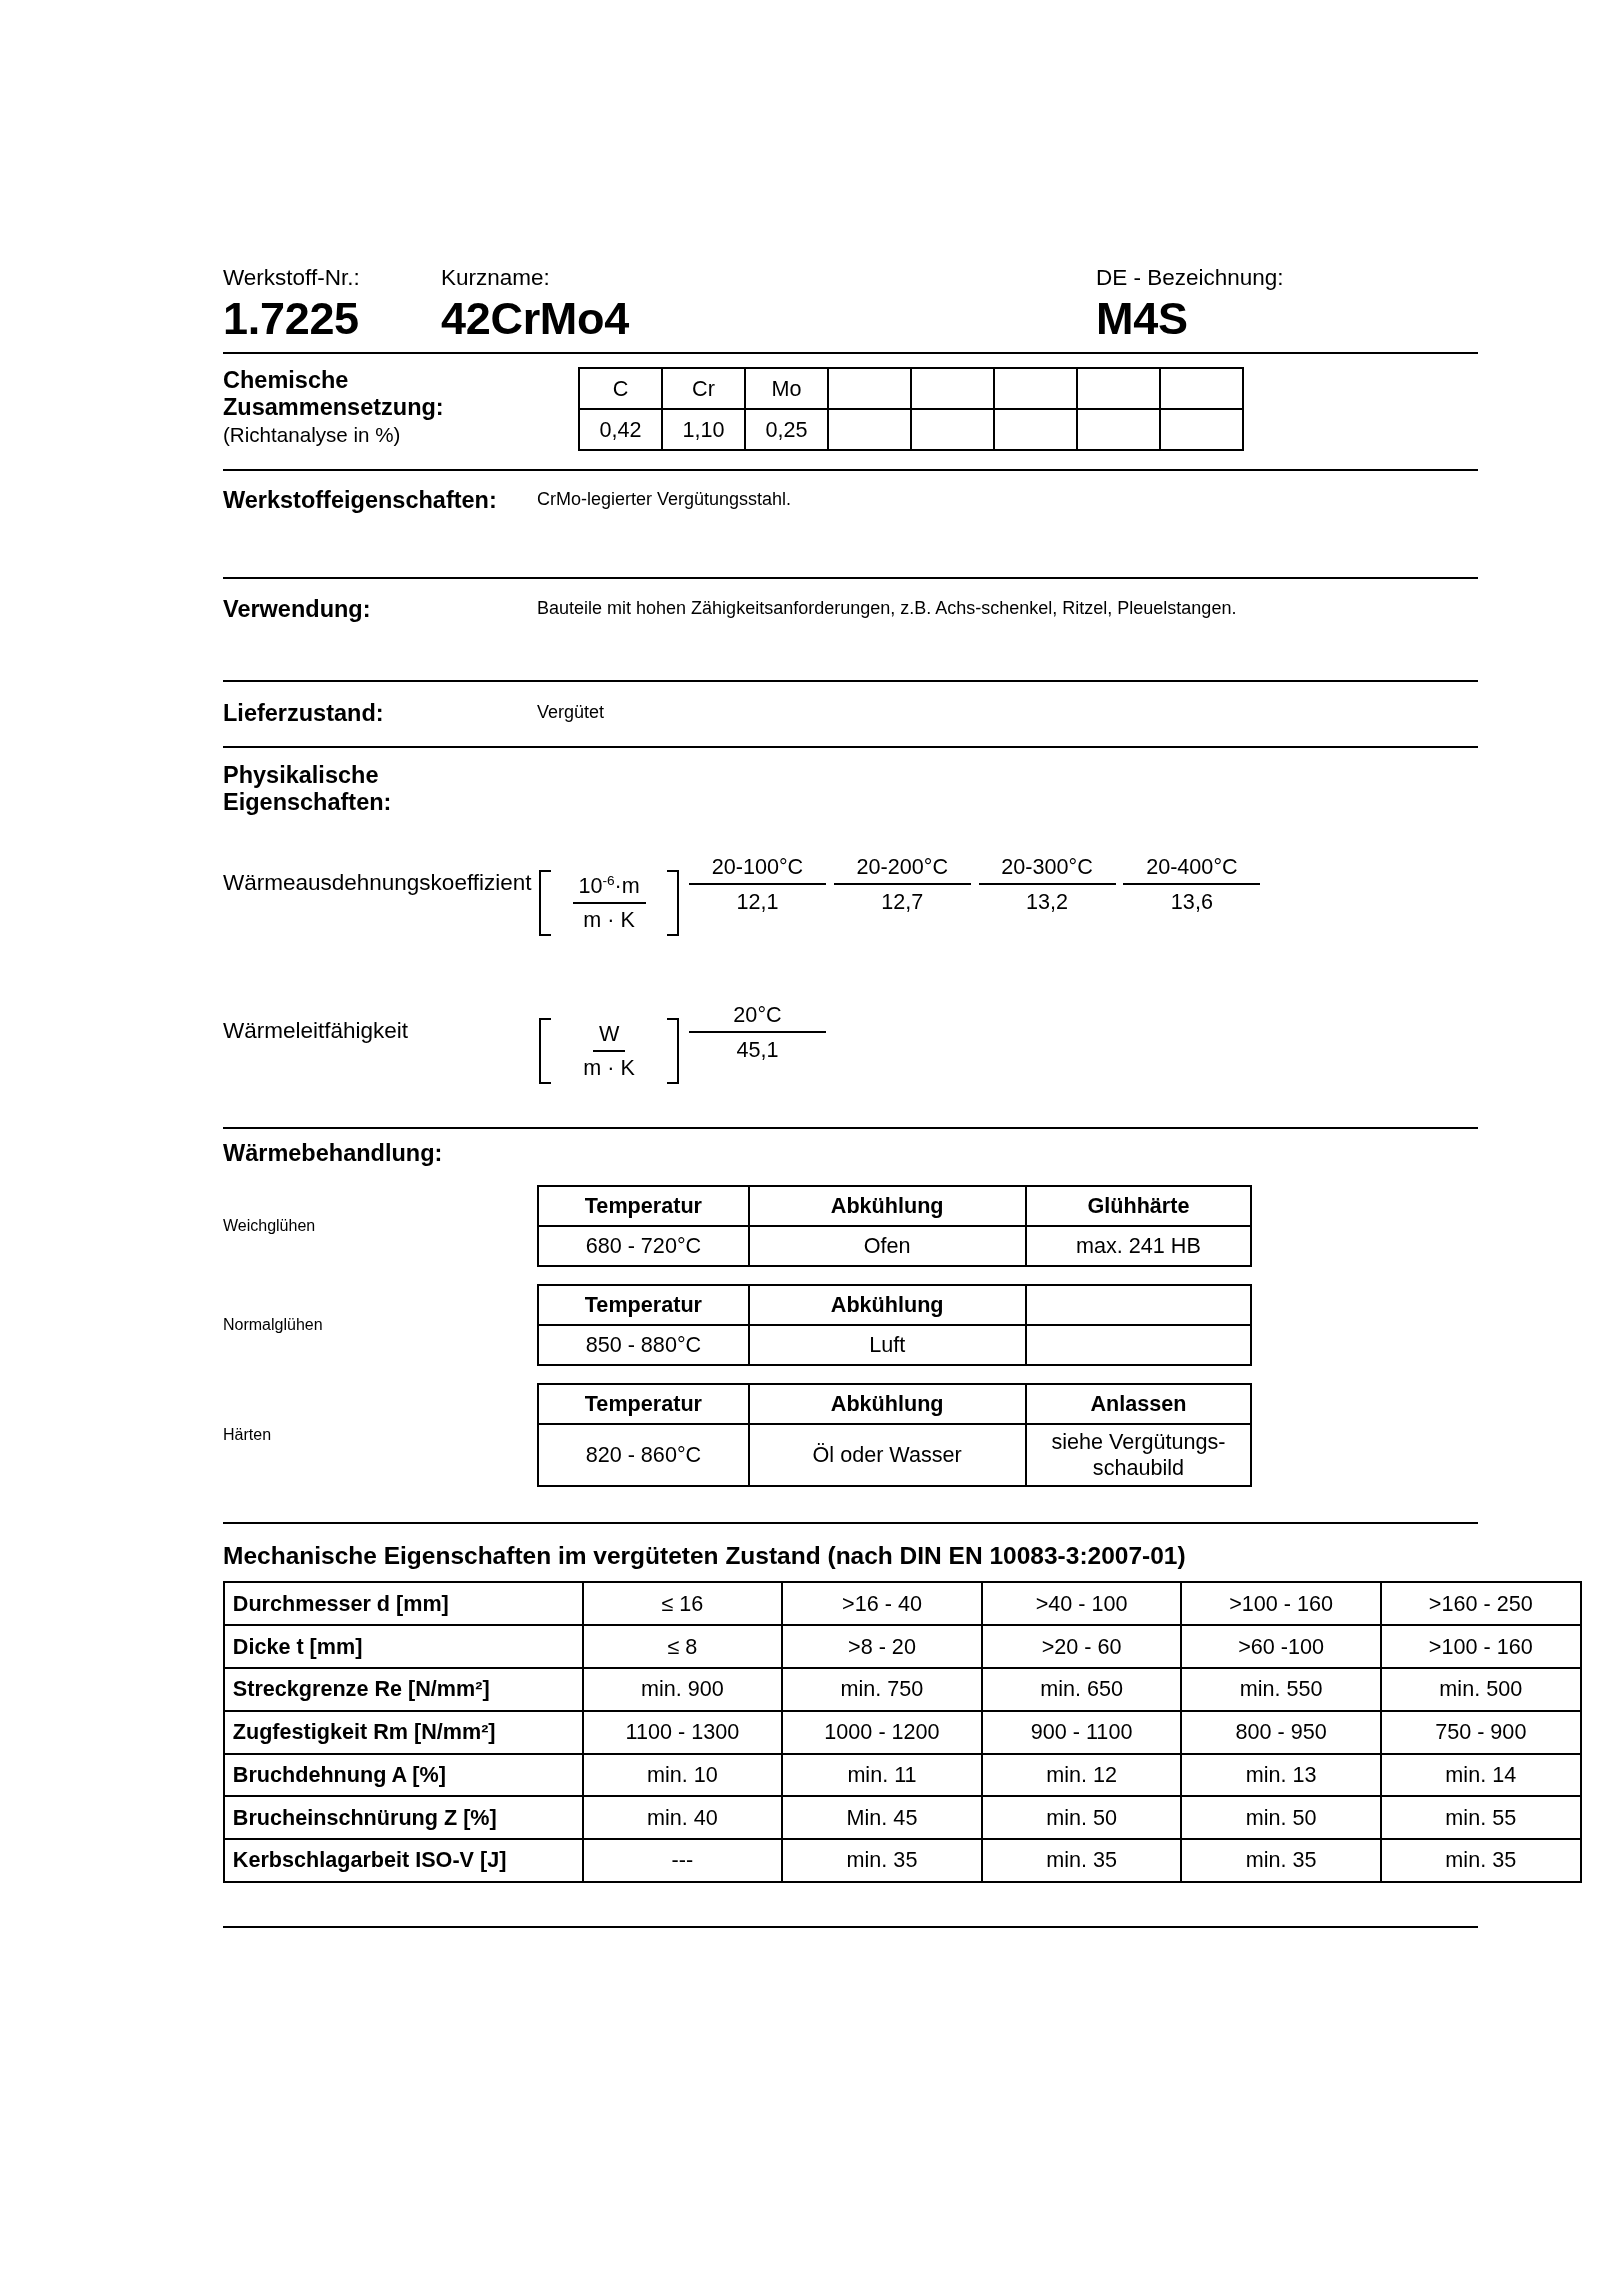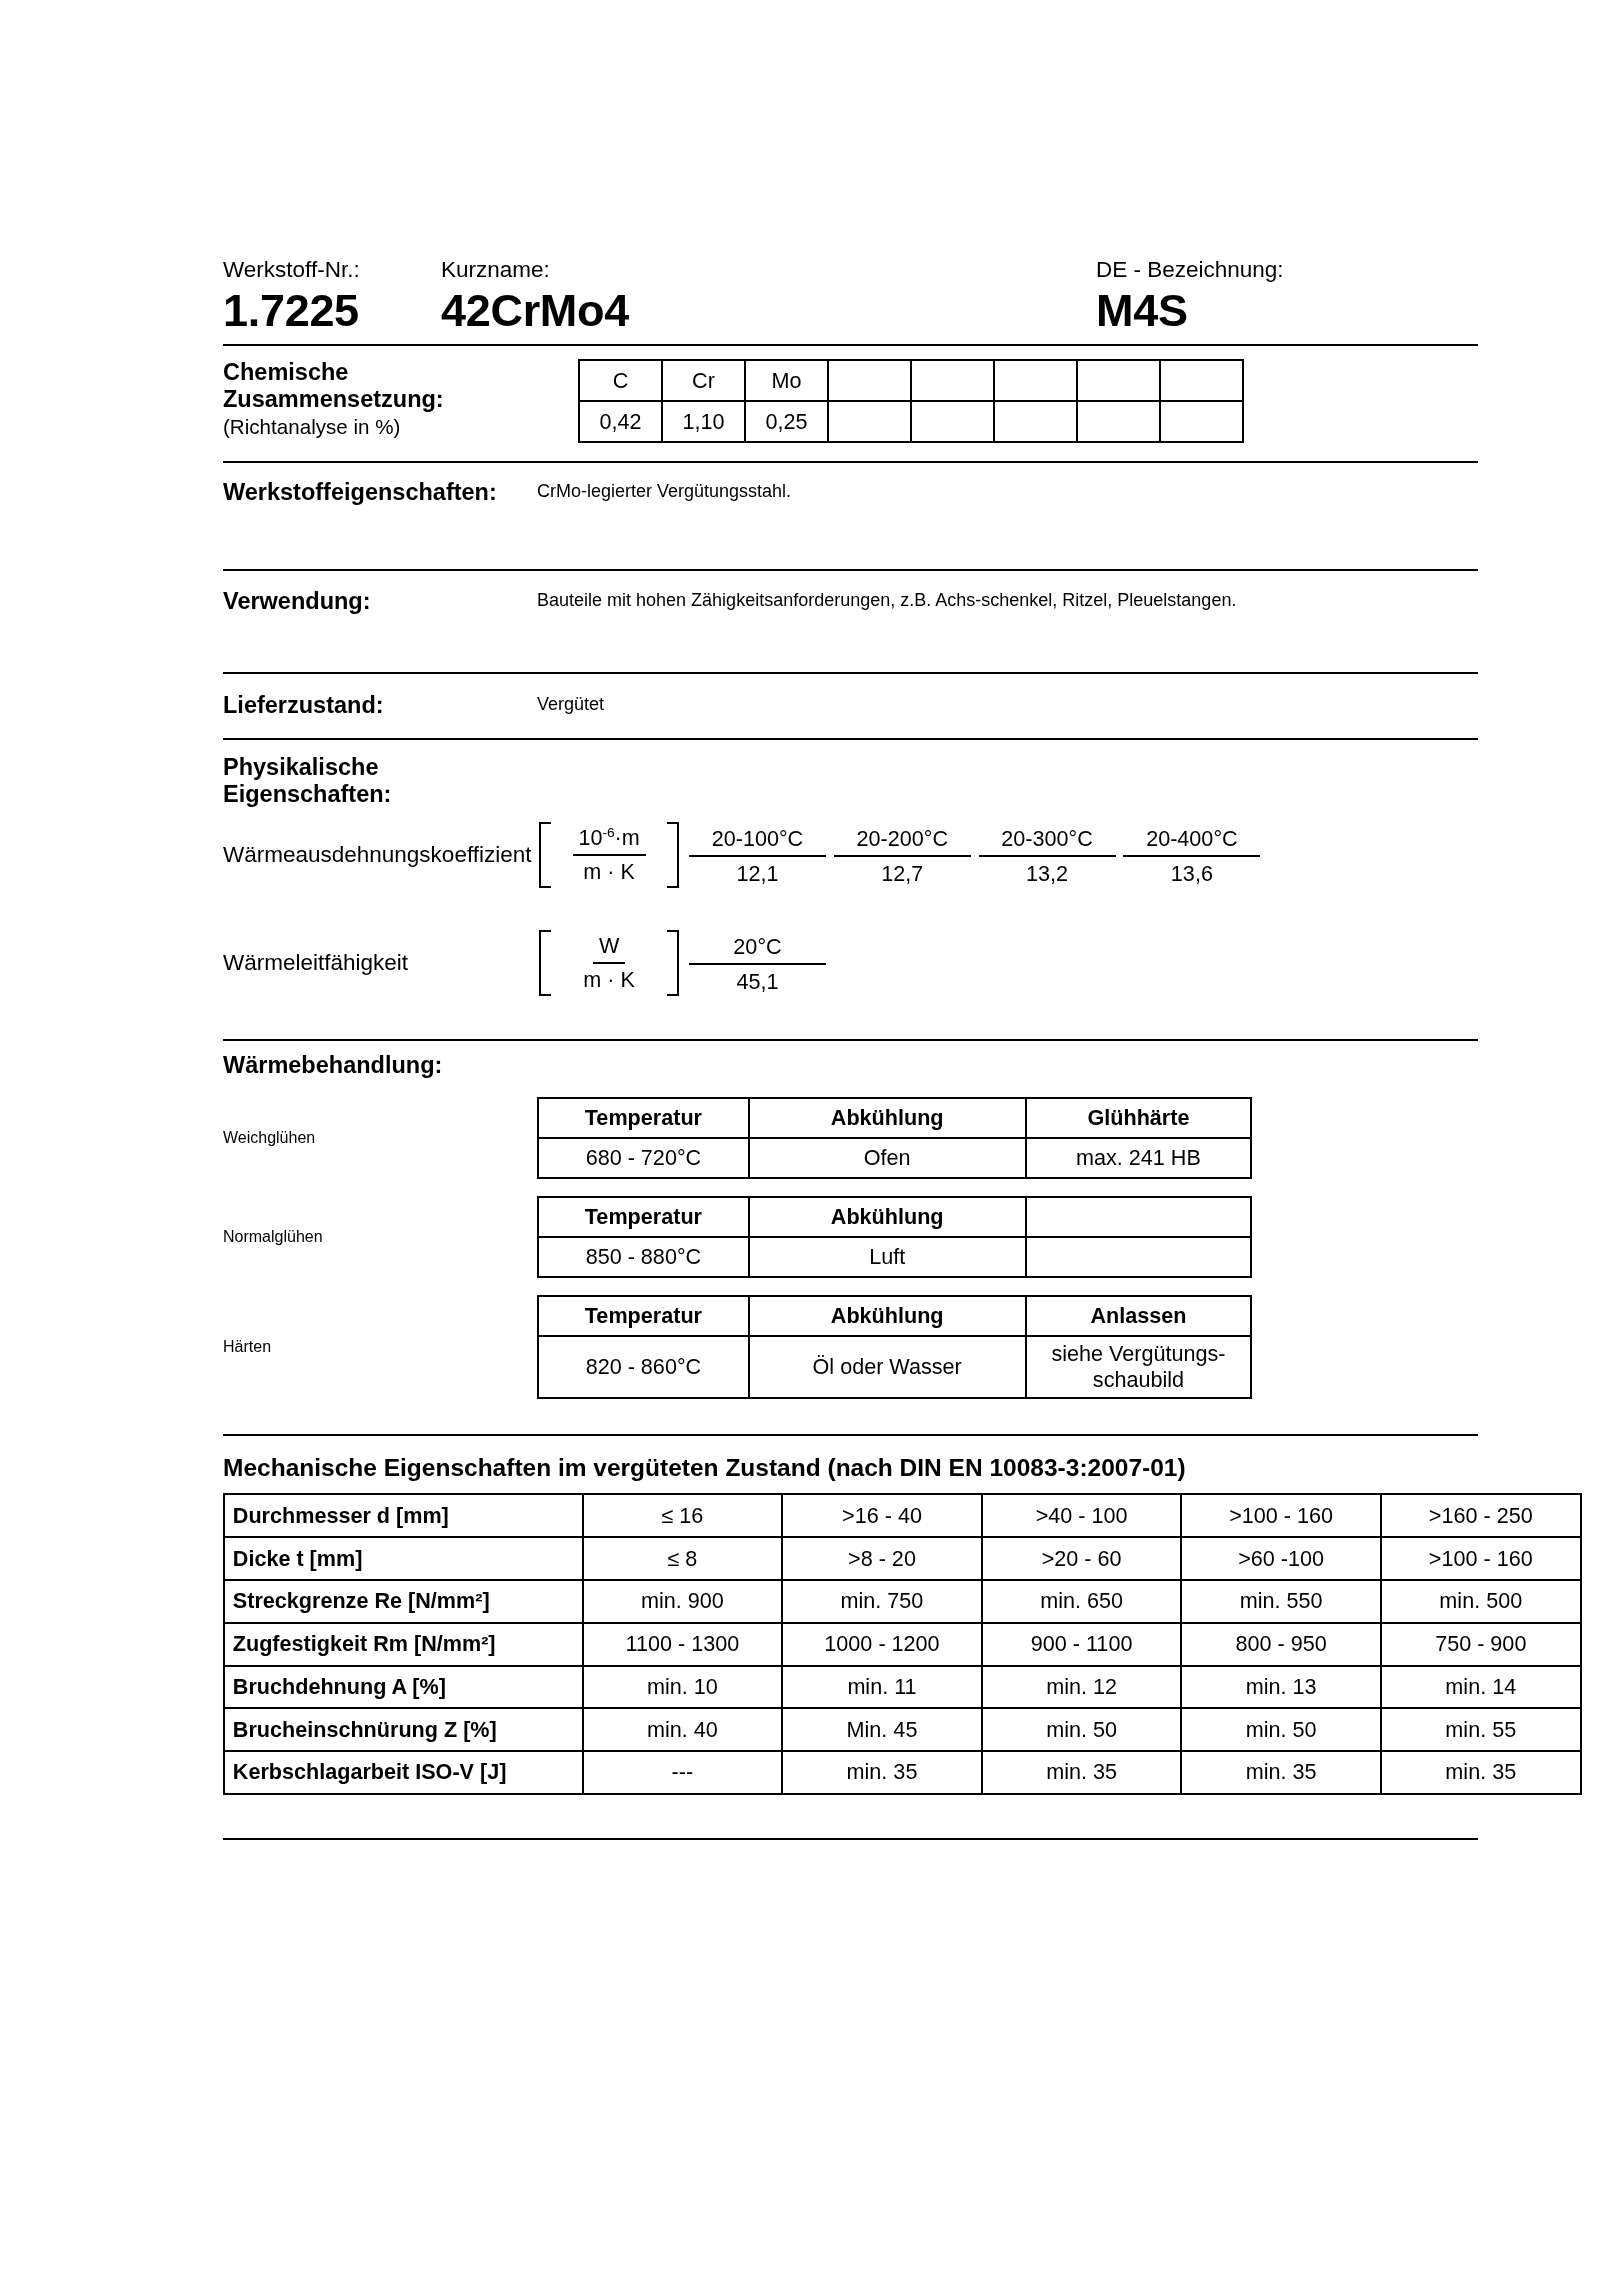--- a/index.html
+++ b/index.html
@@ -9,21 +9,21 @@
   }
   body {
     width: 1620px;
     height: 2293px;
     font-family: "Liberation Sans", sans-serif;
     color: #000000;
     position: relative;
   }
   .page {
     position: absolute;
-    left: 0; top: 8px;
+    left: 0; top: 16px;
     width: 1620px;
     height: 2002px;
     box-sizing: border-box;
   }
   .sheet {
     position: absolute;
     left: 223px;
     top: 250px;
     width: 1255px;
   }
@@ -127,20 +127,21 @@
   }
   .frac .num, .frac .den {
     font-size: 21.6px;
     padding: 2.9px 5.9px;
     text-align: center;
   }
   .frac .num { border-bottom: 2px solid #000; }
   .bracket {
     display: inline-flex;
     align-items: stretch;
+    margin-top: 40px;
   }
   .bracket::before, .bracket::after {
     content: "";
     width: 9.8px;
     border-top: 2px solid #000;
     border-bottom: 2px solid #000;
     border-left: 2px solid #000;
     margin: 0 2px;
   }
   .bracket::after {

